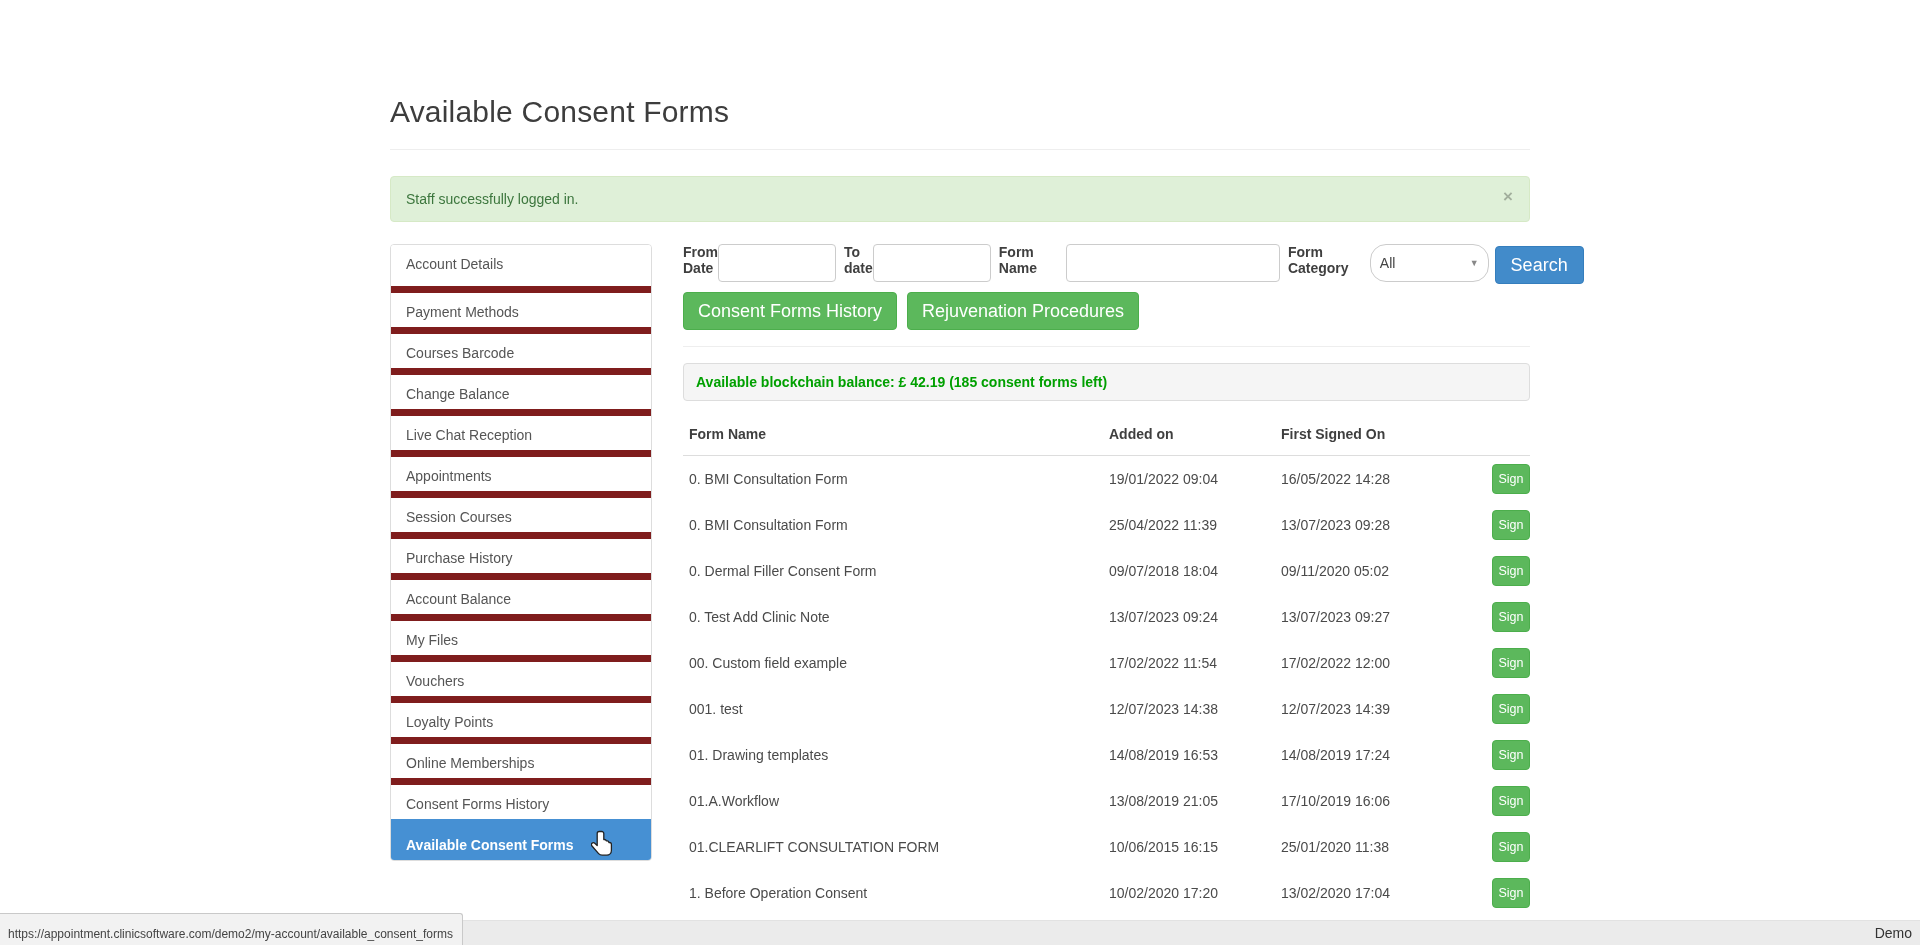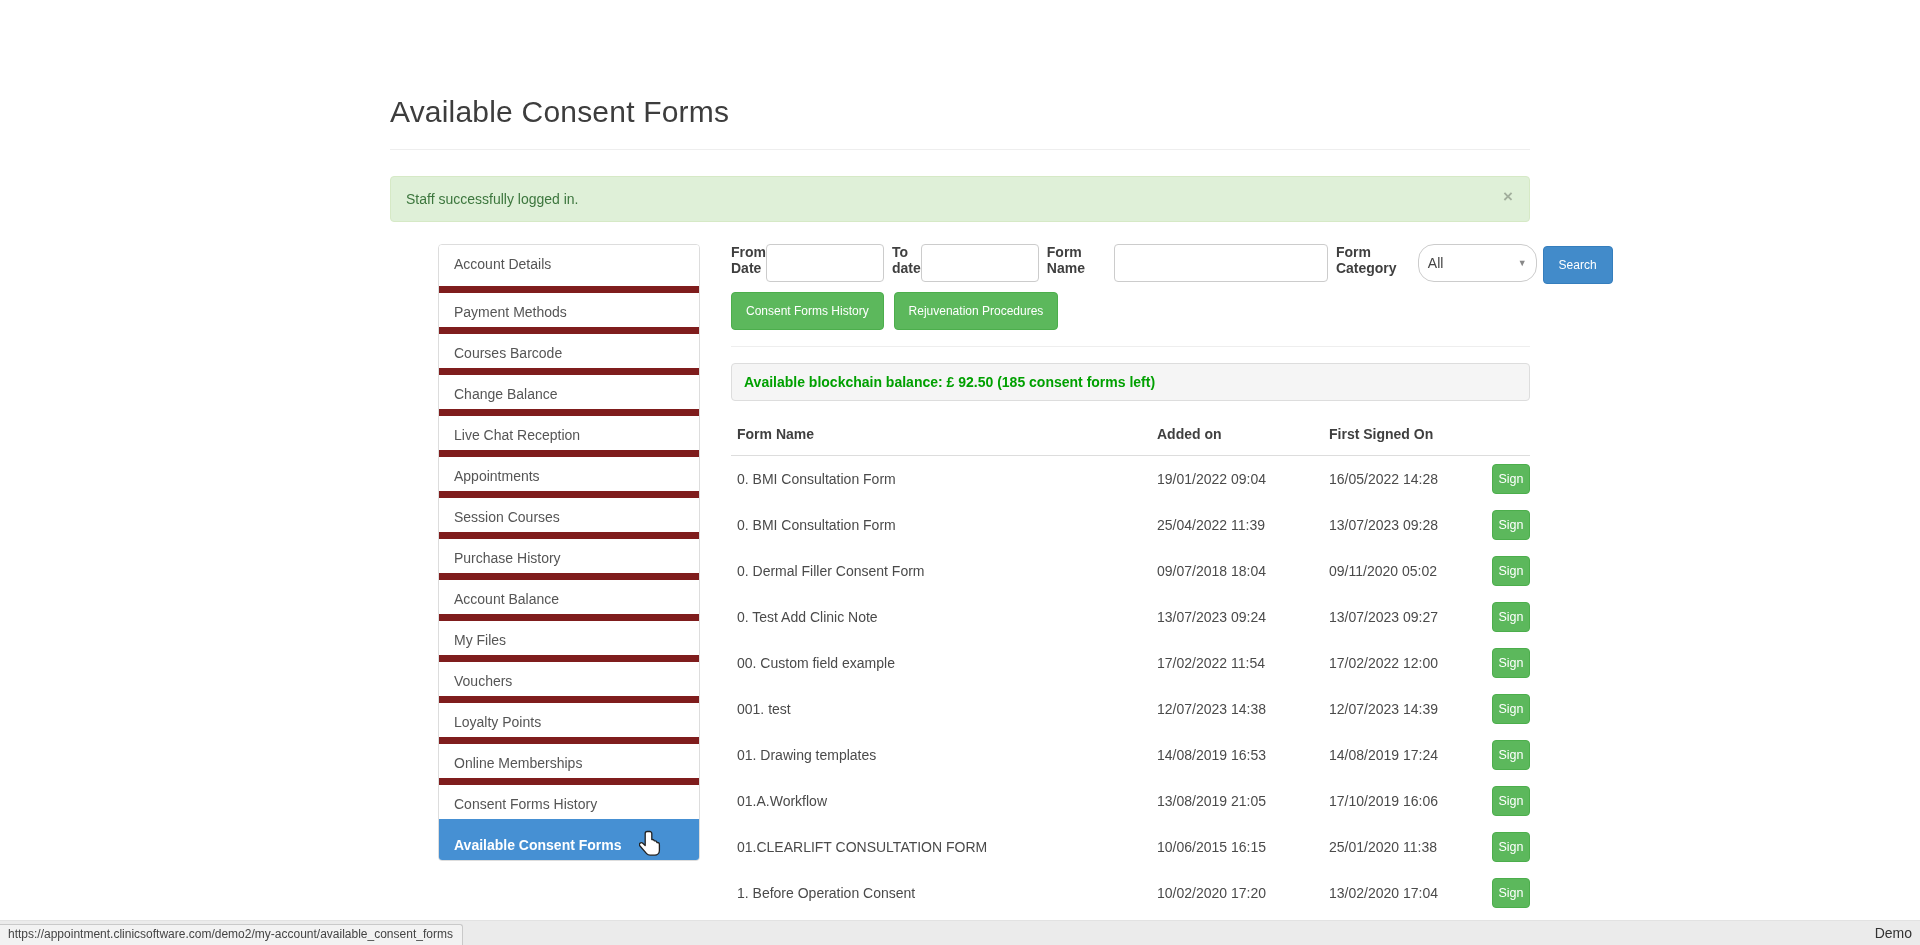--- a/index.html
+++ b/index.html
@@ -25,21 +25,21 @@
     border-radius:4px; padding:14px 35px 14px 15px; font-size:14px;
   }
   .alert .close {
     position:absolute; right:16px; top:11px; color:rgba(0,0,0,0.28);
     font-size:17px; font-weight:bold; cursor:pointer; line-height:1;
   }
 
   .content-row { display:flex; margin-top:22px; align-items:flex-start; }
 
   
-  .sidebar { width:262px; flex:0 0 262px;margin-left:48px; }
+  .sidebar { width:262px; flex:0 0 262px; }
   .list-group { border:1px solid #dddddd; border-radius:4px; overflow:hidden; }
   .list-item {
     padding:11px 15px; font-size:14px; color:#555555; background:#fff;
     border-top:7px solid #7f1d1d; cursor:pointer; position:relative; height:41px;
   }
   .list-item:first-child { border-top:none; }
   .list-item.active {
     background:var(--accent,#4690d3); color:#ffffff; font-weight:bold;
     border-top-color:var(--accent,#4690d3);
   }
@@ -59,21 +59,21 @@
   .w-date { width:118px; }
   .w-name { width:243px; }
   .select-box {
     width:140px; height:38px; border:1px solid #cccccc; border-radius:16px;
     background:#ffffff; display:flex; align-items:center; justify-content:space-between;
     padding:0 9px; font-size:14px; color:#444; cursor:pointer;
   }
   .select-box .chev { font-size:9px; color:#888; }
   .btn {
     display:inline-flex; align-items:center; justify-content:center;
-    border-radius:4px; font-size:12px; font-family:inherit; cursor:pointer; border:1px solid transparent;
+    border-radius:4px; font-size:18px; font-family:inherit; cursor:pointer; border:1px solid transparent;
     color:#ffffff; white-space:nowrap;
   }
   .btn-search {
     background:var(--search-blue,#428bca); border-color:var(--search-blue-border,#357ebd);
     height:38px; padding:0 15px; margin-left:6px;
   }
   .actions-row { margin-top:8px; }
   .btn-success {
     background:var(--success,#5cb85c); border-color:var(--success-border,#4cae4c);
     height:38px; padding:0 14px; margin-right:6px;
@@ -103,21 +103,21 @@
   
   .footer-bar {
     position:fixed; left:0; bottom:0; width:1920px; height:25px;
     background:#ebebeb; border-top:1px solid #e2e2e2;
     display:flex; align-items:center; justify-content:flex-end;
     padding-right:8px; font-size:14px; color:#333; z-index:5;
   }
   .status-tooltip {
     position:fixed; left:0; bottom:0; z-index:6;
     background:#f2f2f2; border:1px solid #c9c9c9; border-left:none; border-bottom:none;
-    border-top-right-radius:3px; padding:2px 9px 4px 8px;
+    border-top-right-radius:3px; padding:13px 9px 4px 8px;
     font-size:12px; color:#444; white-space:nowrap;
   }
 </style>
 </head>
 <body>
 
 <div class="container">
   <h1 class="page-title">Available Consent Forms</h1>
   <hr class="title-divider">
 
@@ -221,21 +221,21 @@
       </div>
 
       <div class="actions-row">
         <button class="btn btn-success">Consent Forms History</button>
         <button class="btn btn-success">Rejuvenation Procedures</button>
       </div>
 
       <hr class="section-divider">
 
       <div class="balance-bar">
-        <span>Available blockchain balance: £ 92.50 (185 consent forms left)</span>
+        <span>Available blockchain balance: £ 42.19 (185 consent forms left)</span>
       </div>
 
       <div class="forms-table">
         <div class="t-row t-head">
           <div class="c-name">Form Name</div>
           <div class="c-added">Added on</div>
           <div class="c-signed">First Signed On</div>
           <div class="c-action"></div>
         </div>
         <div class="t-body">

